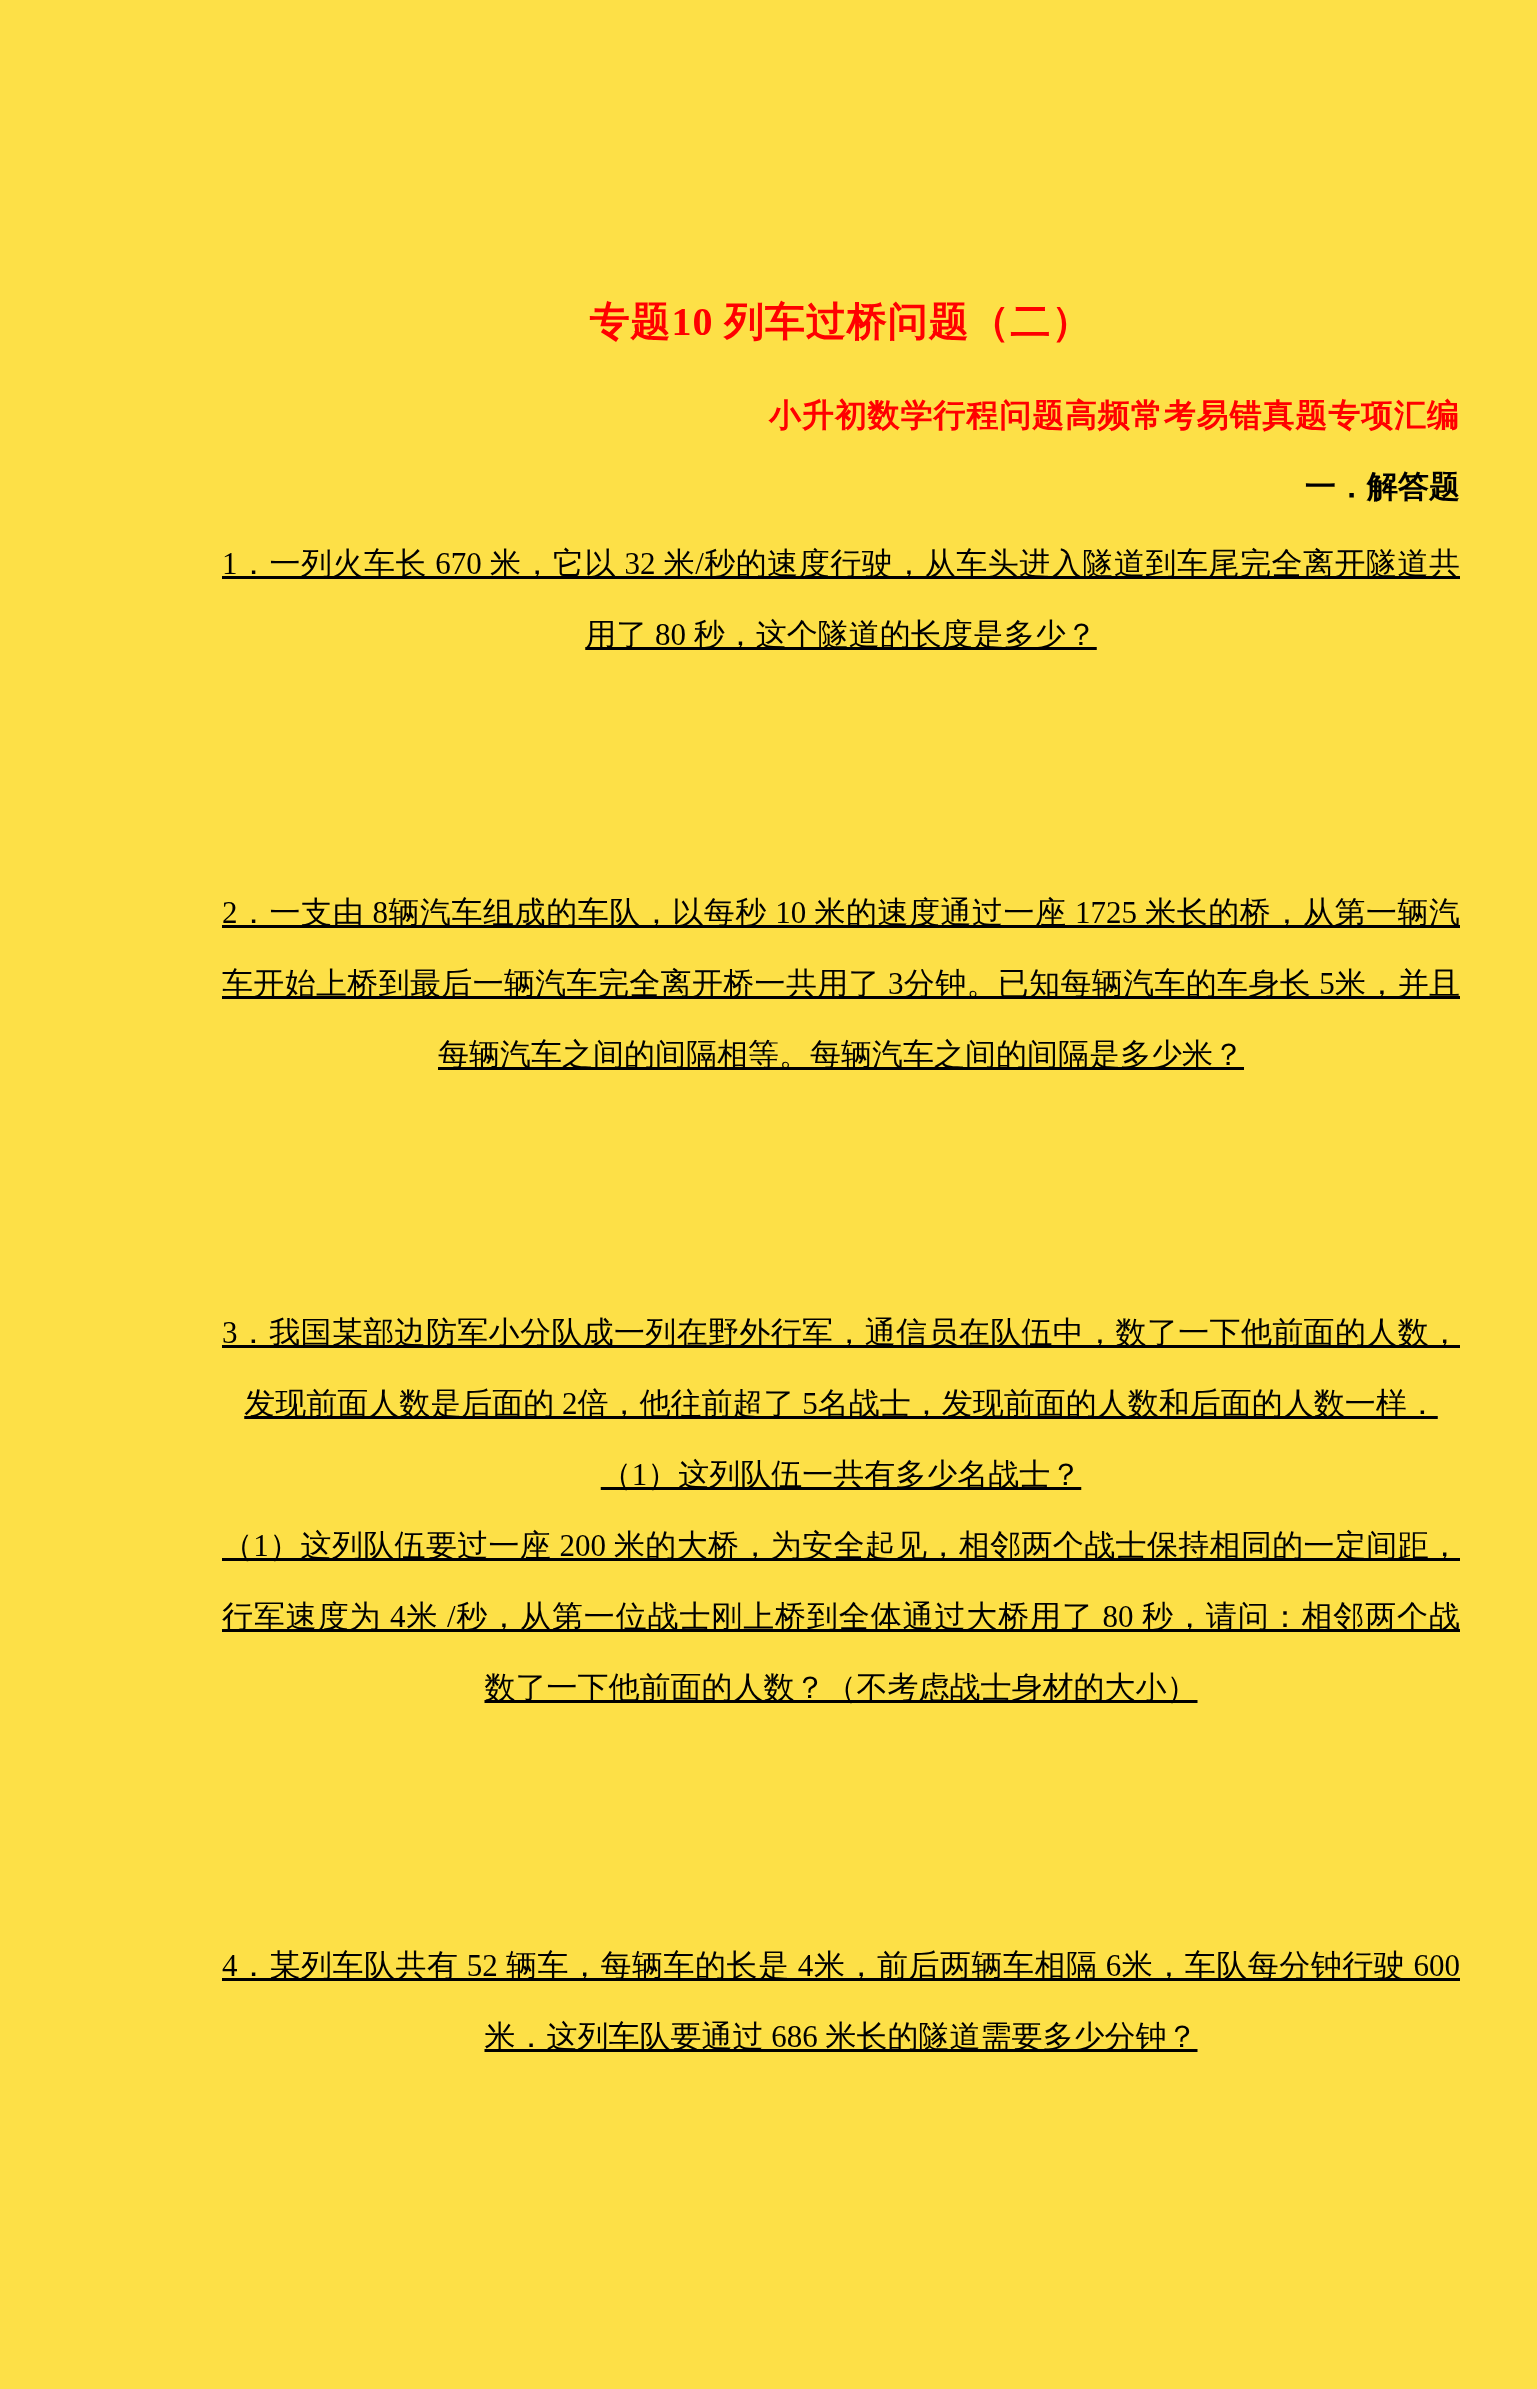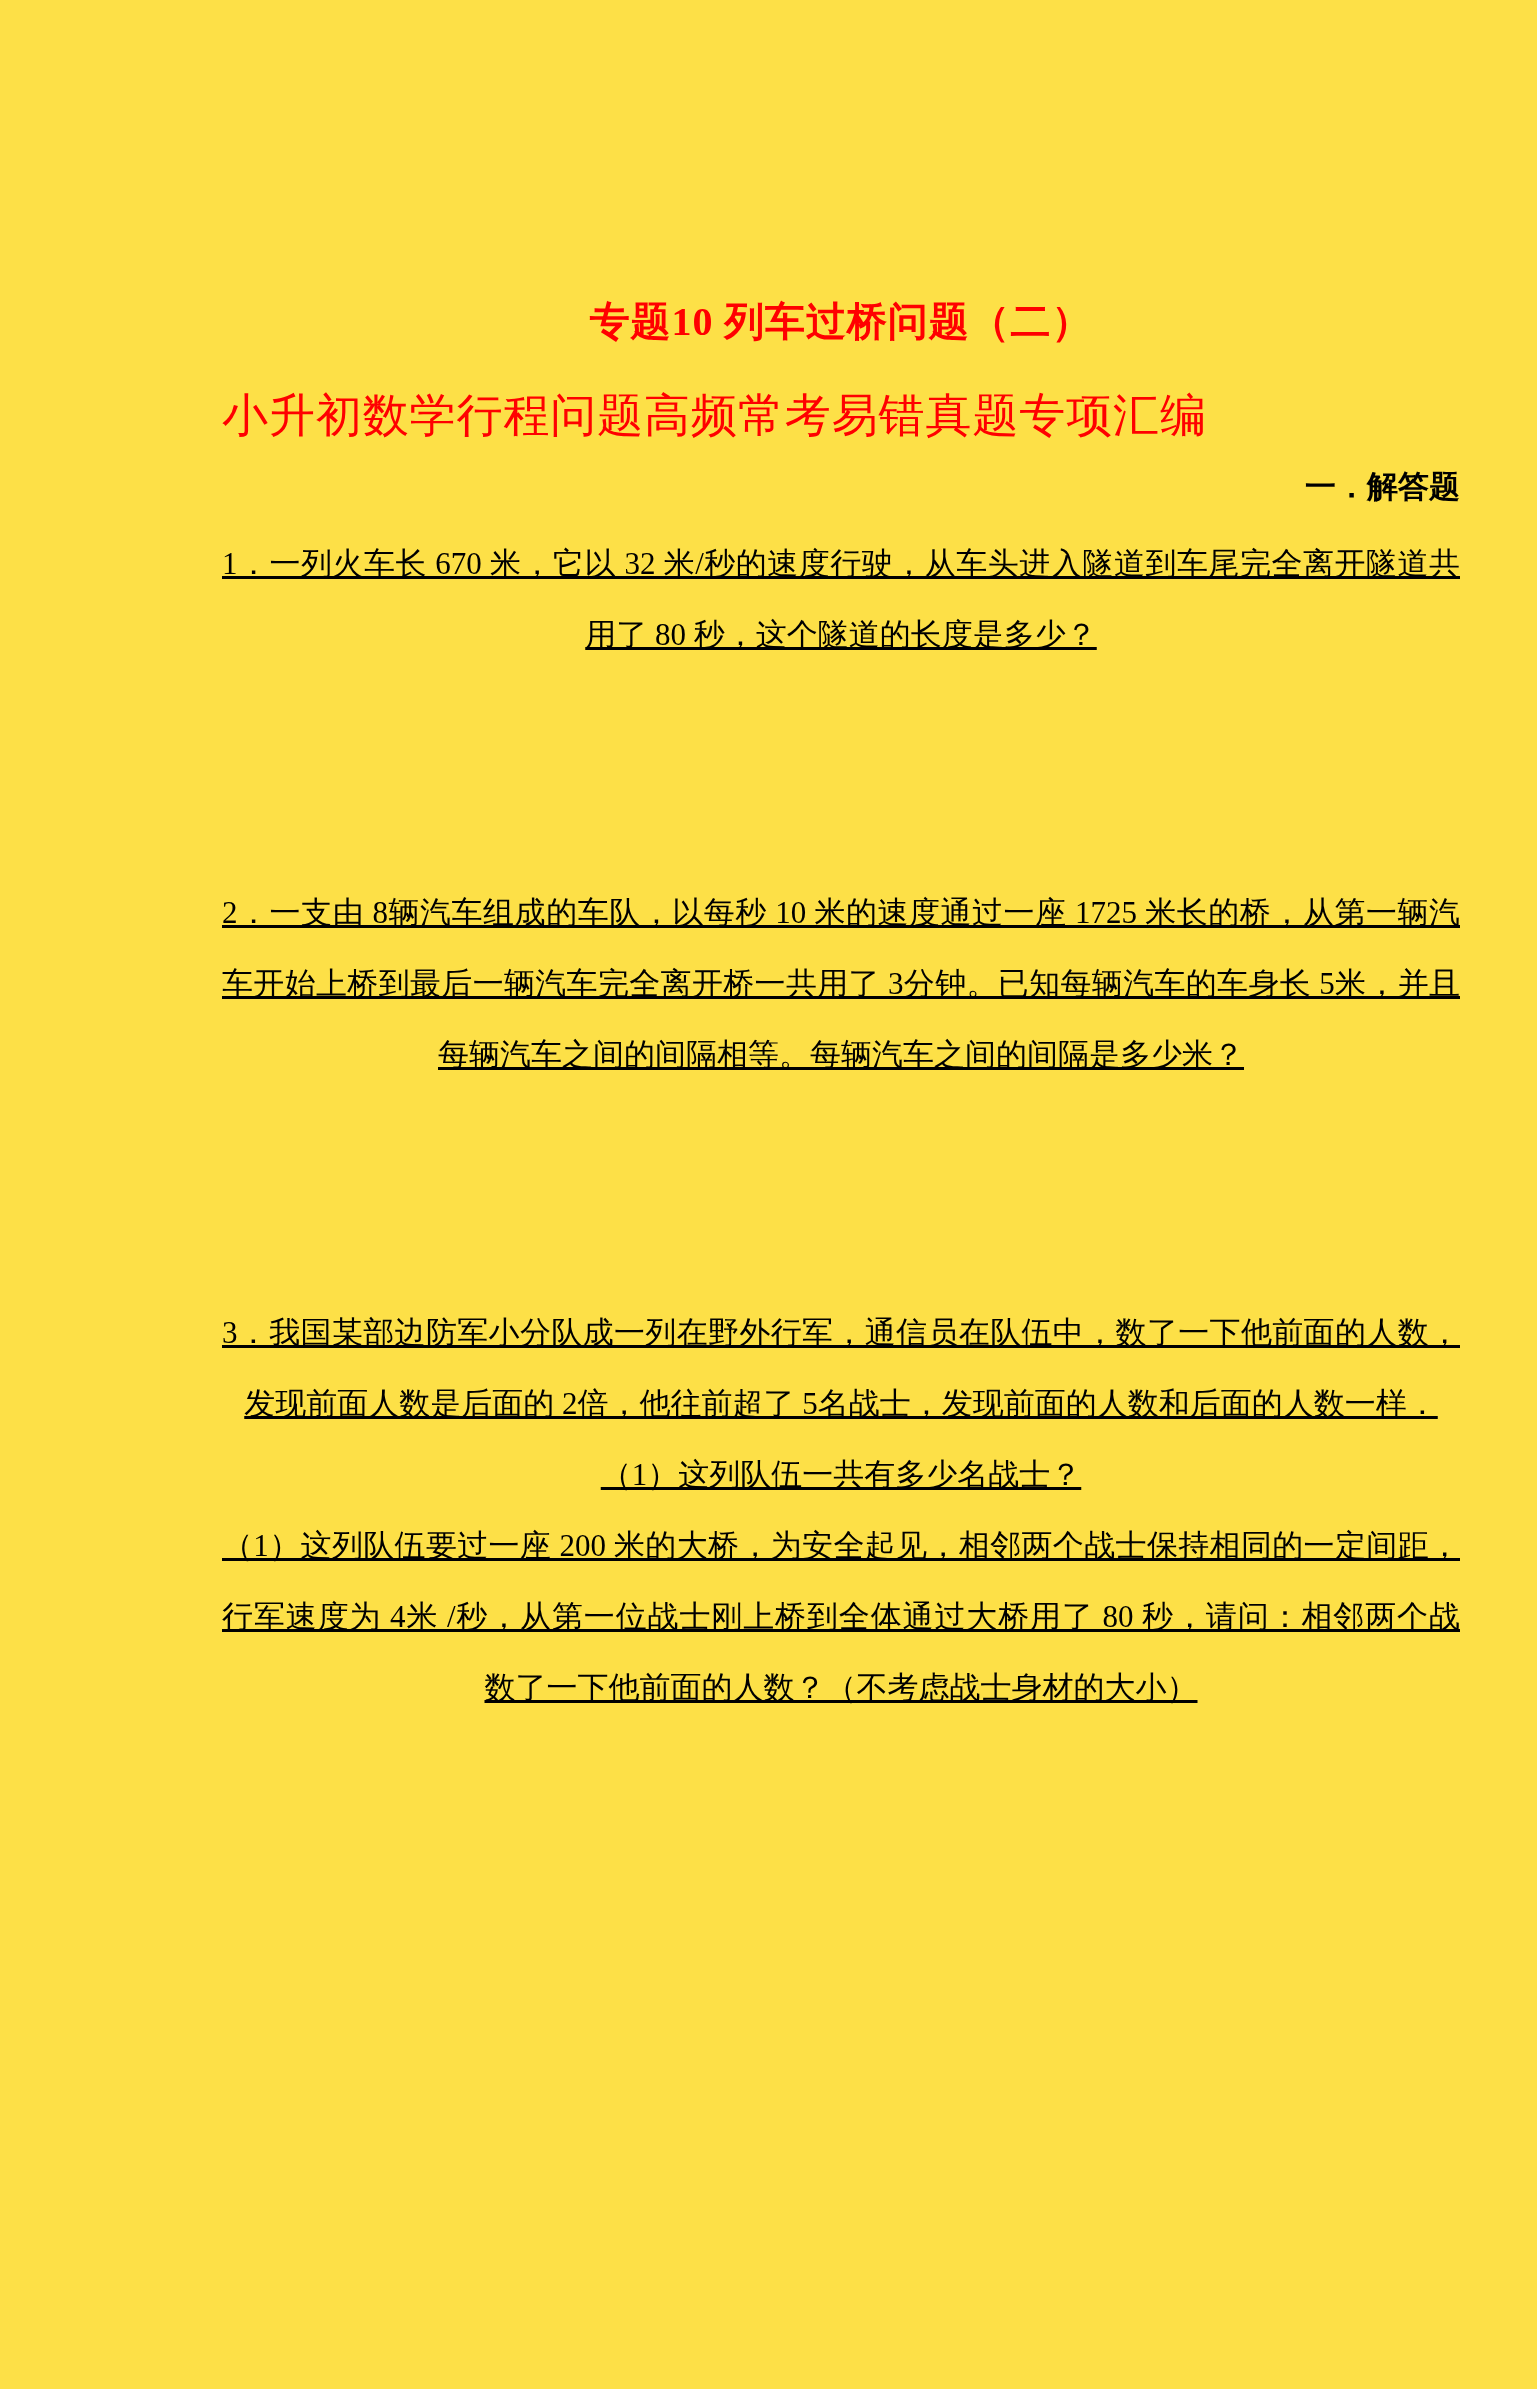--- a/index.html
+++ b/index.html
@@ -26,23 +26,23 @@
     line-height: 71px;
     font-size: 40px;
     font-weight: bold;
     text-align: center;
     color: #ff0000;
     letter-spacing: 0.9px;
   }
   .doc-subtitle {
     margin-top: 22.6px;
     line-height: 71px;
-    font-size: 46px;
-    font-weight: normal;
-    text-align: left;
+    font-size: 32px;
+    font-weight: bold;
+    text-align: right;
     color: #ff0000;
     letter-spacing: 0.9px;
   }
   .section-heading {
     line-height: 71px;
     font-size: 31px;
     font-weight: bold;
     text-align: right;
   }
   .problems {
@@ -86,16 +86,20 @@
           <div class="line">每辆汽车之间的间隔相等。每辆汽车之间的间隔是多少米？</div>
         </div>
         <div class="problem">
           <div class="line just">3．我国某部边防军小分队成一列在野外行军，通信员在队伍中，数了一下他前面的人数，</div>
           <div class="line">发现前面人数是后面的 2倍，他往前超了 5名战士，发现前面的人数和后面的人数一样．</div>
           <div class="line">（1）这列队伍一共有多少名战士？</div>
           <div class="line just">（1）这列队伍要过一座 200 米的大桥，为安全起见，相邻两个战士保持相同的一定间距，</div>
           <div class="line just">行军速度为 4米 /秒，从第一位战士刚上桥到全体通过大桥用了 80 秒，请问：相邻两个战</div>
           <div class="line">数了一下他前面的人数？（不考虑战士身材的大小）</div>
         </div>
+        <div class="problem">
+          <div class="line just">4．某列车队共有 52 辆车，每辆车的长是 4米，前后两辆车相隔 6米，车队每分钟行驶 600</div>
+          <div class="line">米．这列车队要通过 686 米长的隧道需要多少分钟？</div>
+        </div>
       </div>
   </div>
 </div>
 
 
 </body></html>

